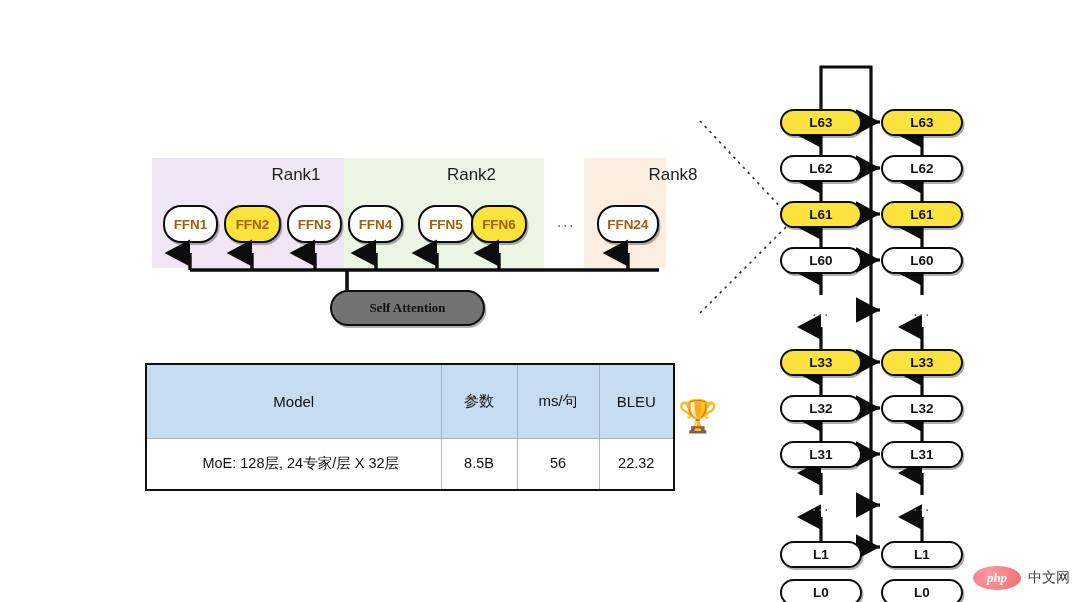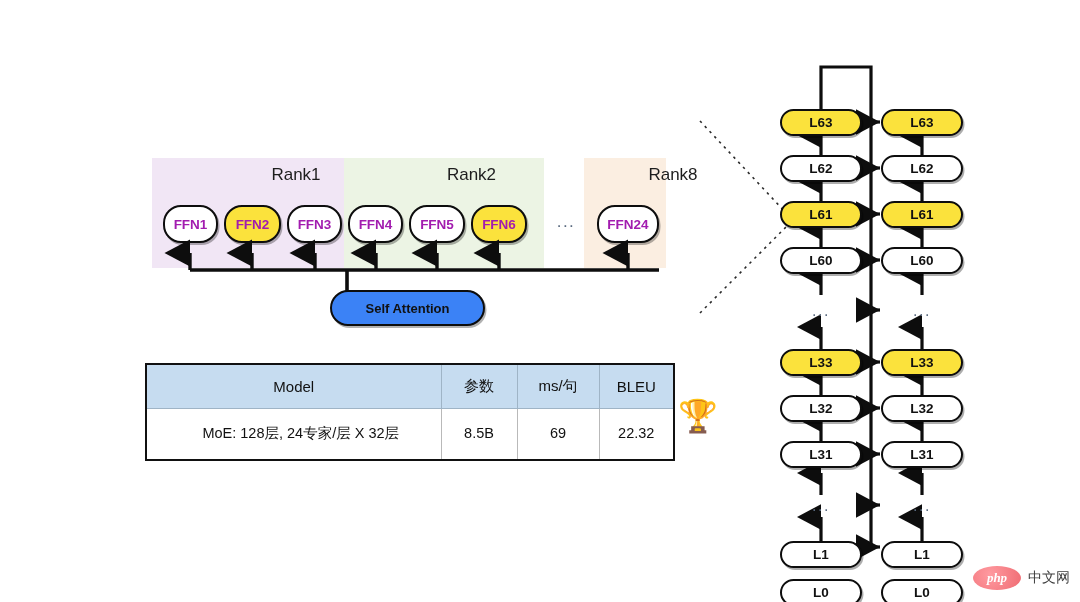--- a/index.html
+++ b/index.html
@@ -31,56 +31,56 @@
     position:absolute;top:165px;font-size:17px;color:#1d1d1d;text-align:center;padding-left:48px;
   }
   #rank-label-1{left:152px;width:192px;}
   #rank-label-2{left:344px;width:159px;}
   #rank-label-8{left:584px;width:82px;}
 
   .ffn{
     position:absolute;top:205px;height:38px;
     border:2.5px solid #0d0d0d;border-radius:18px;background:#ffffff;
     display:flex;align-items:center;justify-content:center;
-    font-size:13.5px;font-weight:bold;color:#a21caf;
+    font-size:13.5px;font-weight:bold;color:#a16207;
     box-shadow:1.5px 2px 0 rgba(0,0,0,.30);
     box-sizing:border-box;
   }
   .ffn.hl{background:#fbe23c;}
   #ffn-1{left:163px;width:55px;}
   #ffn-2{left:224px;width:57px;}
   #ffn-3{left:287px;width:55px;}
   #ffn-4{left:348px;width:55px;}
-  #ffn-5{left:409px;width:56px;}
+  #ffn-5{left:418px;width:56px;}
   #ffn-6{left:471px;width:56px;}
   #ffn-24{left:597px;width:62px;}
 
   #ffn-gap-dots{
     position:absolute;left:546px;top:212px;width:40px;text-align:center;
     font-size:17px;color:#5b6b80;letter-spacing:1.5px;
   }
 
   #attn-box{
     position:absolute;left:330px;top:290px;width:155px;height:36px;
-    border:2.5px solid #0d0d0d;border-radius:18px;background:#3b82f6;
+    border:2.5px solid #0d0d0d;border-radius:18px;background:#737373;
     display:flex;align-items:center;justify-content:center;
     font-size:13px;font-weight:bold;color:#111;
-    box-shadow:1.5px 2px 0 rgba(0,0,0,.30);box-sizing:border-box;
+    box-shadow:1.5px 2px 0 rgba(0,0,0,.30);box-sizing:border-box;font-family:Liberation Serif, serif;
   }
   #ep-wiring{position:absolute;left:140px;top:150px;}
 
   
   #results-table{
     position:absolute;left:145px;top:363px;width:528px;
     border-collapse:collapse;border:2.5px solid #111;background:#fff;
     table-layout:fixed;
   }
   #results-table th{
     background:#c6dcf0;border-right:1px solid #9fb4c6;border-bottom:1px solid #9fb4c6;
-    font-size:15px;font-weight:normal;color:#111;padding:12px 4px;text-align:center;
+    font-size:15px;font-weight:normal;color:#111;padding:27px 4px;text-align:center;
   }
   #results-table th:last-child{border-right:none;}
   #results-table td{
     border-right:1px solid #b9b9b9;padding:14px 8px;
     font-size:14.5px;color:#111;text-align:center;line-height:1.5;
   }
   #results-table td:last-child{border-right:none;}
   #results-table td.model-cell{padding-left:28px;padding-right:14px;}
   .col-model{width:295px;}
   .col-params{width:76px;}
@@ -184,21 +184,21 @@
         <th>Model</th>
         <th>参数</th>
         <th>ms/句</th>
         <th>BLEU</th>
       </tr>
     </thead>
     <tbody>
       <tr>
         <td class="model-cell">MoE: 128层, 24专家/层 X 32层</td>
         <td>8.5B</td>
-        <td>69</td>
+        <td>56</td>
         <td>22.32</td>
       </tr>
     </tbody>
   </table>
 
   <div id="trophy">🏆</div>
 
   <div id="layer-stack">
 
     <svg width="310" height="530" style="position:absolute;left:0;top:0;">

